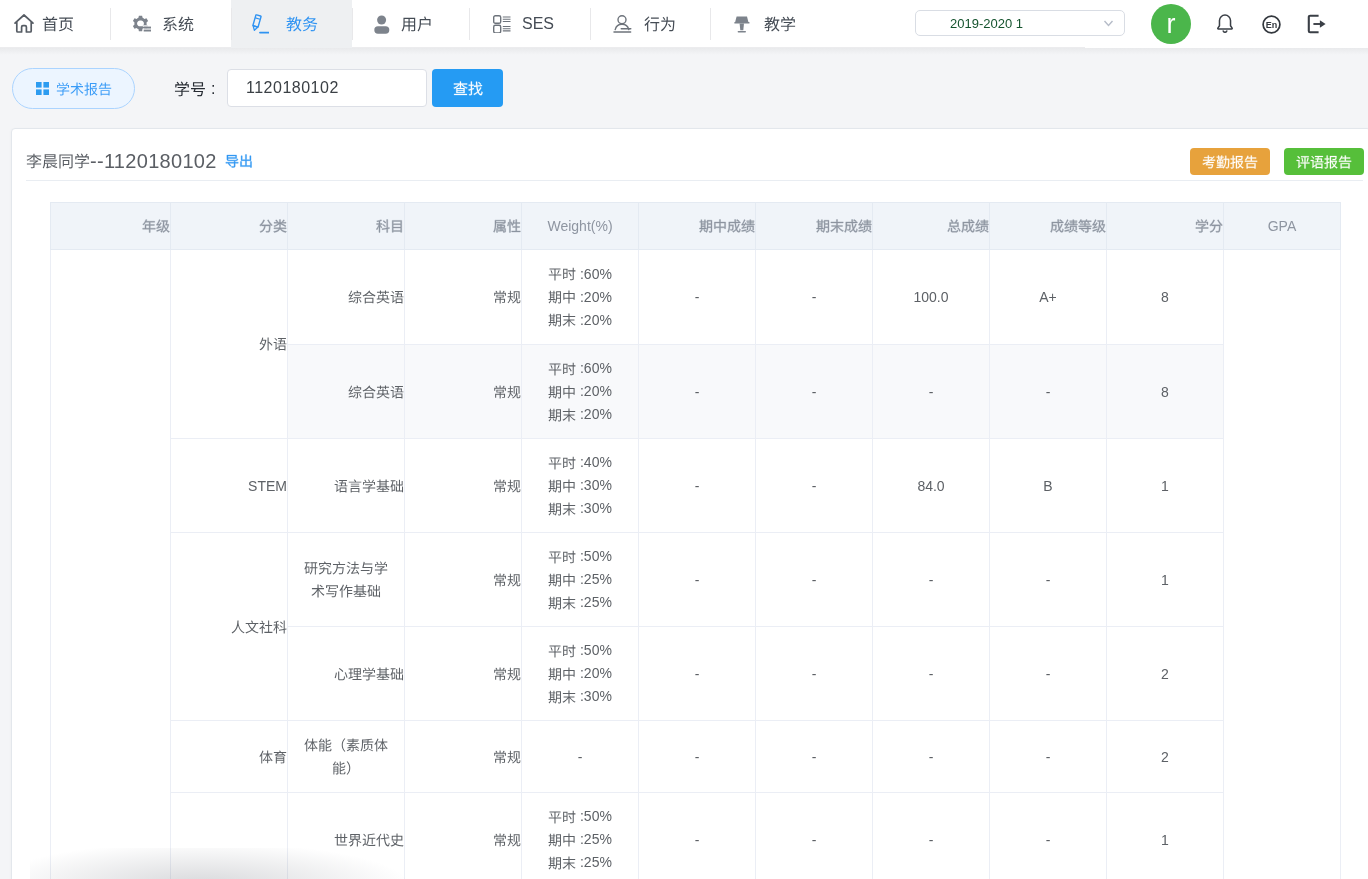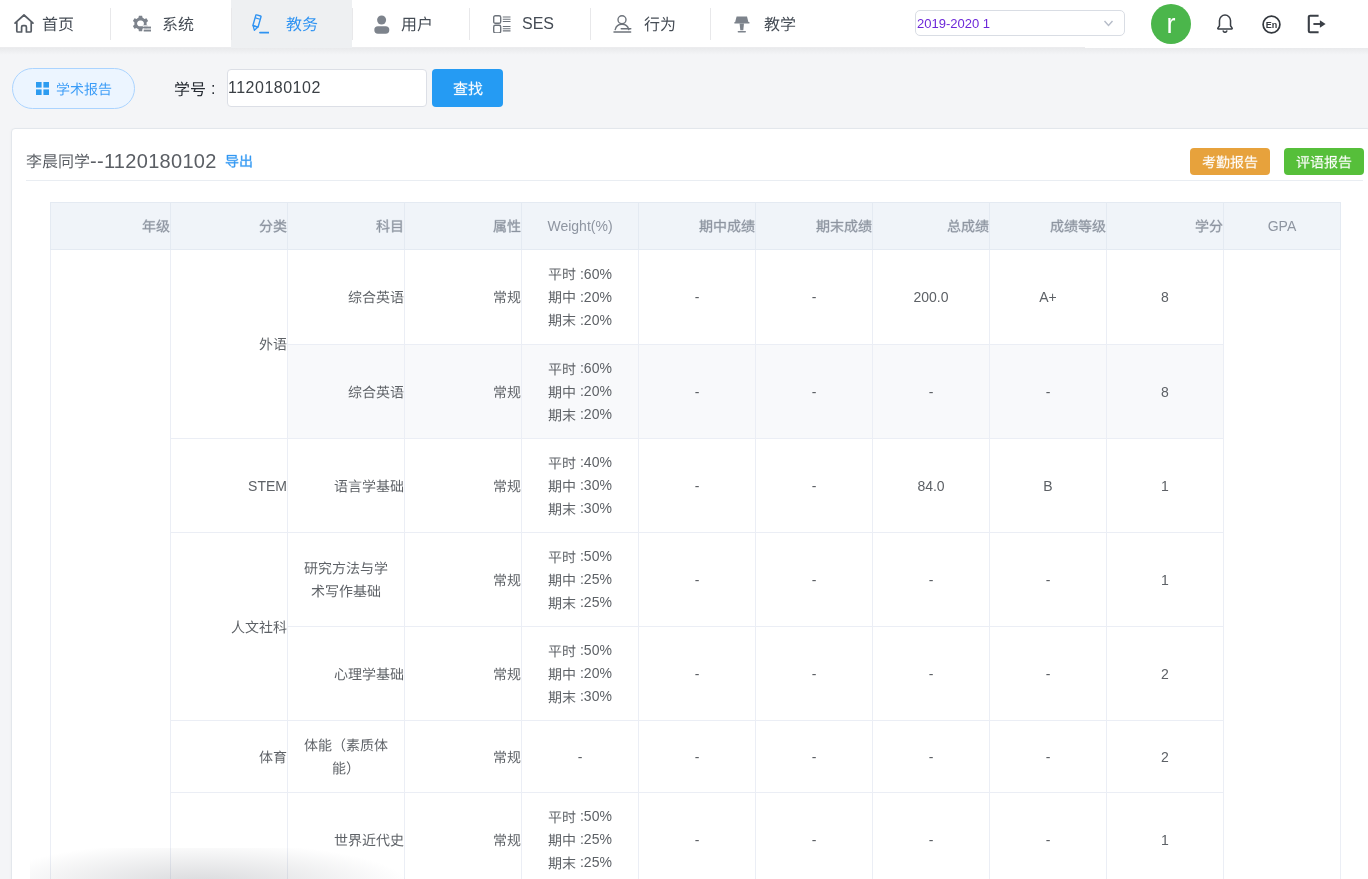--- a/index.html
+++ b/index.html
@@ -21,27 +21,27 @@
 #activebg{position:absolute;left:231px;top:0;width:121px;height:48px;background:#eef0f2}
 
 #card{position:absolute;left:11px;top:128px;width:1360px;height:760px;background:#fff;
 border:1px solid #e3e7ec;border-radius:4px;box-shadow:0 1px 3px rgba(0,0,0,.04)}
 
 #pill{position:absolute;left:12px;top:68px;width:123px;height:41px;border:1px solid #abd4ff;
 background:#ecf5ff;border-radius:21px;display:flex;align-items:center;justify-content:center;color:#3a9cf7}
 
 #sinput{position:absolute;left:227px;top:69px;width:200px;height:38px;background:#fff;
 border:1px solid #dcdfe6;border-radius:4px;font-size:16px;letter-spacing:0.5px;color:#3b4045;
-display:flex;align-items:center;}
+display:flex;align-items:center;padding-left:18px}
 #sbtn{position:absolute;left:432px;top:69px;width:71px;height:38px;background:#259bf3;
 border-radius:4px;display:flex;align-items:center;justify-content:center;color:#fff}
 
 #sel{position:absolute;left:915px;top:10px;width:210px;height:26px;border:1px solid #d9dde4;
-border-radius:5px;background:#fff;display:flex;align-items:center;color:#6d28d9;font-size:13px;
-padding-left:1px}
+border-radius:5px;background:#fff;display:flex;align-items:center;color:#14532d;font-size:13px;
+padding-left:34px}
 
 table{border-collapse:collapse;table-layout:fixed}
 td,th{border:1px solid #ebeef5;font-size:14px;text-align:center;vertical-align:middle;padding:0}
 th{background:#f0f4f9;color:#8e95a1;border-color:#e4eaf2;height:47px}
 td{color:#5d6166;}
 .cc{display:flex;align-items:center;justify-content:flex-end}
 .wl{display:flex;align-items:center;justify-content:center;height:23px;line-height:23px}
 .lat{font-size:14px;color:#5d6166}
 .stripe td{background:#f8f9fb}</style></head><body>
 <div id="page">
@@ -374,21 +374,21 @@
                 <svg class="cjk" width="28.0" height="14" viewBox="0 -880 2000 1000">
                   <use href="#g671F" x="0"></use>
                   <use href="#g672B" x="1000"></use>
                 </svg>
                 <span class="lat">&nbsp;:20%</span>
               </div>
             </div>
           </td>
           <td>-</td>
           <td>-</td>
-          <td>200.0</td>
+          <td>100.0</td>
           <td>A+</td>
           <td>8</td>
           <td rowspan="8" style="background:#fff"></td>
         </tr>
         <tr style="height:94px" class="stripe">
           <td>
             <div class="cc">
               <svg class="cjk" width="56.0" height="14" viewBox="0 -880 4000 1000">
                 <use href="#g7EFC" x="0"></use>
                 <use href="#g5408" x="1000"></use>

